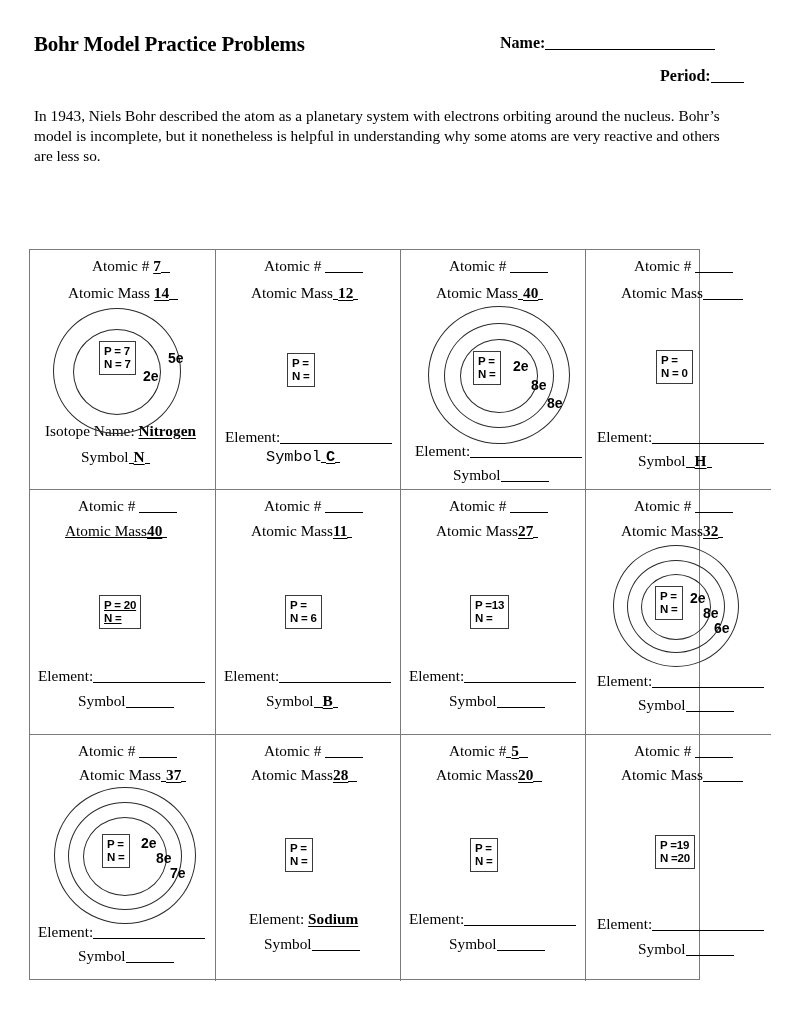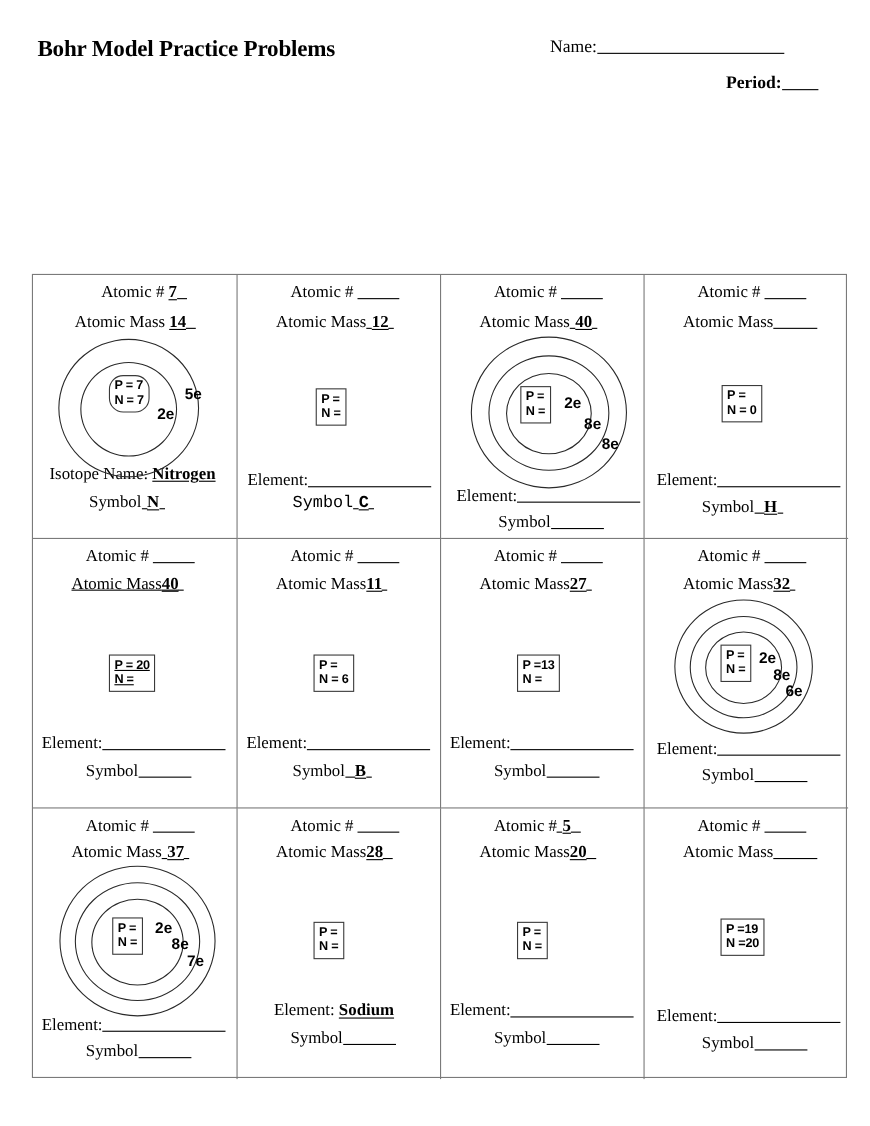--- a/index.html
+++ b/index.html
@@ -37,21 +37,21 @@
     font-size: 21px;
     font-weight: bold;
     letter-spacing: -0.2px;
     white-space: nowrap;
   }
   .name-row {
     position: absolute;
     left: 466px;
     top: 6px;
     font-size: 16px;
-    font-weight: normal;
+    font-weight: bold;
     white-space: nowrap;
   }
   .period-row {
     position: absolute;
     left: 626px;
     top: 39px;
     font-size: 16px;
     font-weight: bold;
     white-space: nowrap;
   }
@@ -88,21 +88,21 @@
     font-size: 15.3px;
     line-height: 20px;
   }
   .directions b { font-weight: bold; }
 
   
   .grid {
     position: absolute;
     left: 29px;
     top: 249px;
-    width: 741px;
+    width: 671px;
     height: 731px;
     border: 1.3px solid #7a7a7a;
     box-sizing: border-box;
     display: grid;
     grid-template-columns: 186px 185px 185px 185px;
     grid-template-rows: 240px 245px 246px;
   }
   .cell {
     position: relative;
     border-right: 1.3px solid #7a7a7a;
@@ -181,39 +181,40 @@
 
     <div class="name-row">
       <span>Name:</span><span class="ul-long"></span>
     </div>
 
     <div class="period-row">
       <span>Period:</span><span class="ul-short"></span>
     </div>
   </div>
 
+  <div class="intro">In 1943, Niels Bohr described the atom as a planetary system with electrons orbiting around the nucleus. Bohr’s model is incomplete, but it nonetheless is helpful in understanding why some atoms are very reactive and others are less so.</div>
 
 
   <div class="grid">
 
     <div class="cell">
       <div class="line" style="left:62px;top:7px;">
         <span>Atomic #</span>
         <span class="val">7</span><span class="pad-s2"></span>
       </div>
       <div class="line" style="left:38px;top:34px;">
         <span>Atomic Mass</span>
         <span class="val">14</span><span class="pad-s2"></span>
       </div>
 
       <div class="orbits" style="left:23px;top:58px;width:140px;height:126px;">
         <div class="orbit" style="left:0px;top:0px;width:128px;height:126px;"></div>
         <div class="orbit" style="left:20px;top:21px;width:88px;height:86px;"></div>
       </div>
-      <div class="pnbox" style="left:69px;top:91px;border-radius:13px;">
+      <div class="pnbox" style="left:69px;top:91px;">
         <span>P = 7</span>
         <span>N = 7</span>
       </div>
       <div class="elabel" style="left:113px;top:118px;">2e</div>
       <div class="elabel" style="left:138px;top:100px;">5e</div>
 
       <div class="line" style="left:15px;top:172px;">
         <span>Isotope Name:</span>
         <span class="val">Nitrogen</span>
       </div>
@@ -390,21 +391,21 @@
       <div class="line" style="left:52px;top:206px;">
         <span>Symbol</span><span class="val"></span><span class="blank b-symbol"></span>
       </div>
     </div>
 
     <div class="cell lastrow">
       <div class="line" style="left:48px;top:7px;">
         <span>Atomic #</span>
         <span class="val"></span><span class="blank b-atomic"></span>
       </div>
-      <div class="line" style="left:35px;top:31px;">
+      <div class="line" style="left:49px;top:31px;">
         <span>Atomic Mass</span><span class="pad-s"></span><span class="val">37</span><span class="pad-s"></span>
       </div>
 
       <div class="orbits" style="left:24px;top:52px;width:150px;height:140px;">
         <div class="orbit" style="left:0px;top:0px;width:142px;height:137px;"></div>
         <div class="orbit" style="left:14px;top:15px;width:114px;height:108px;"></div>
         <div class="orbit" style="left:29px;top:30px;width:84px;height:79px;"></div>
       </div>
       <div class="pnbox" style="left:72px;top:99px;">
         <span>P =</span>

